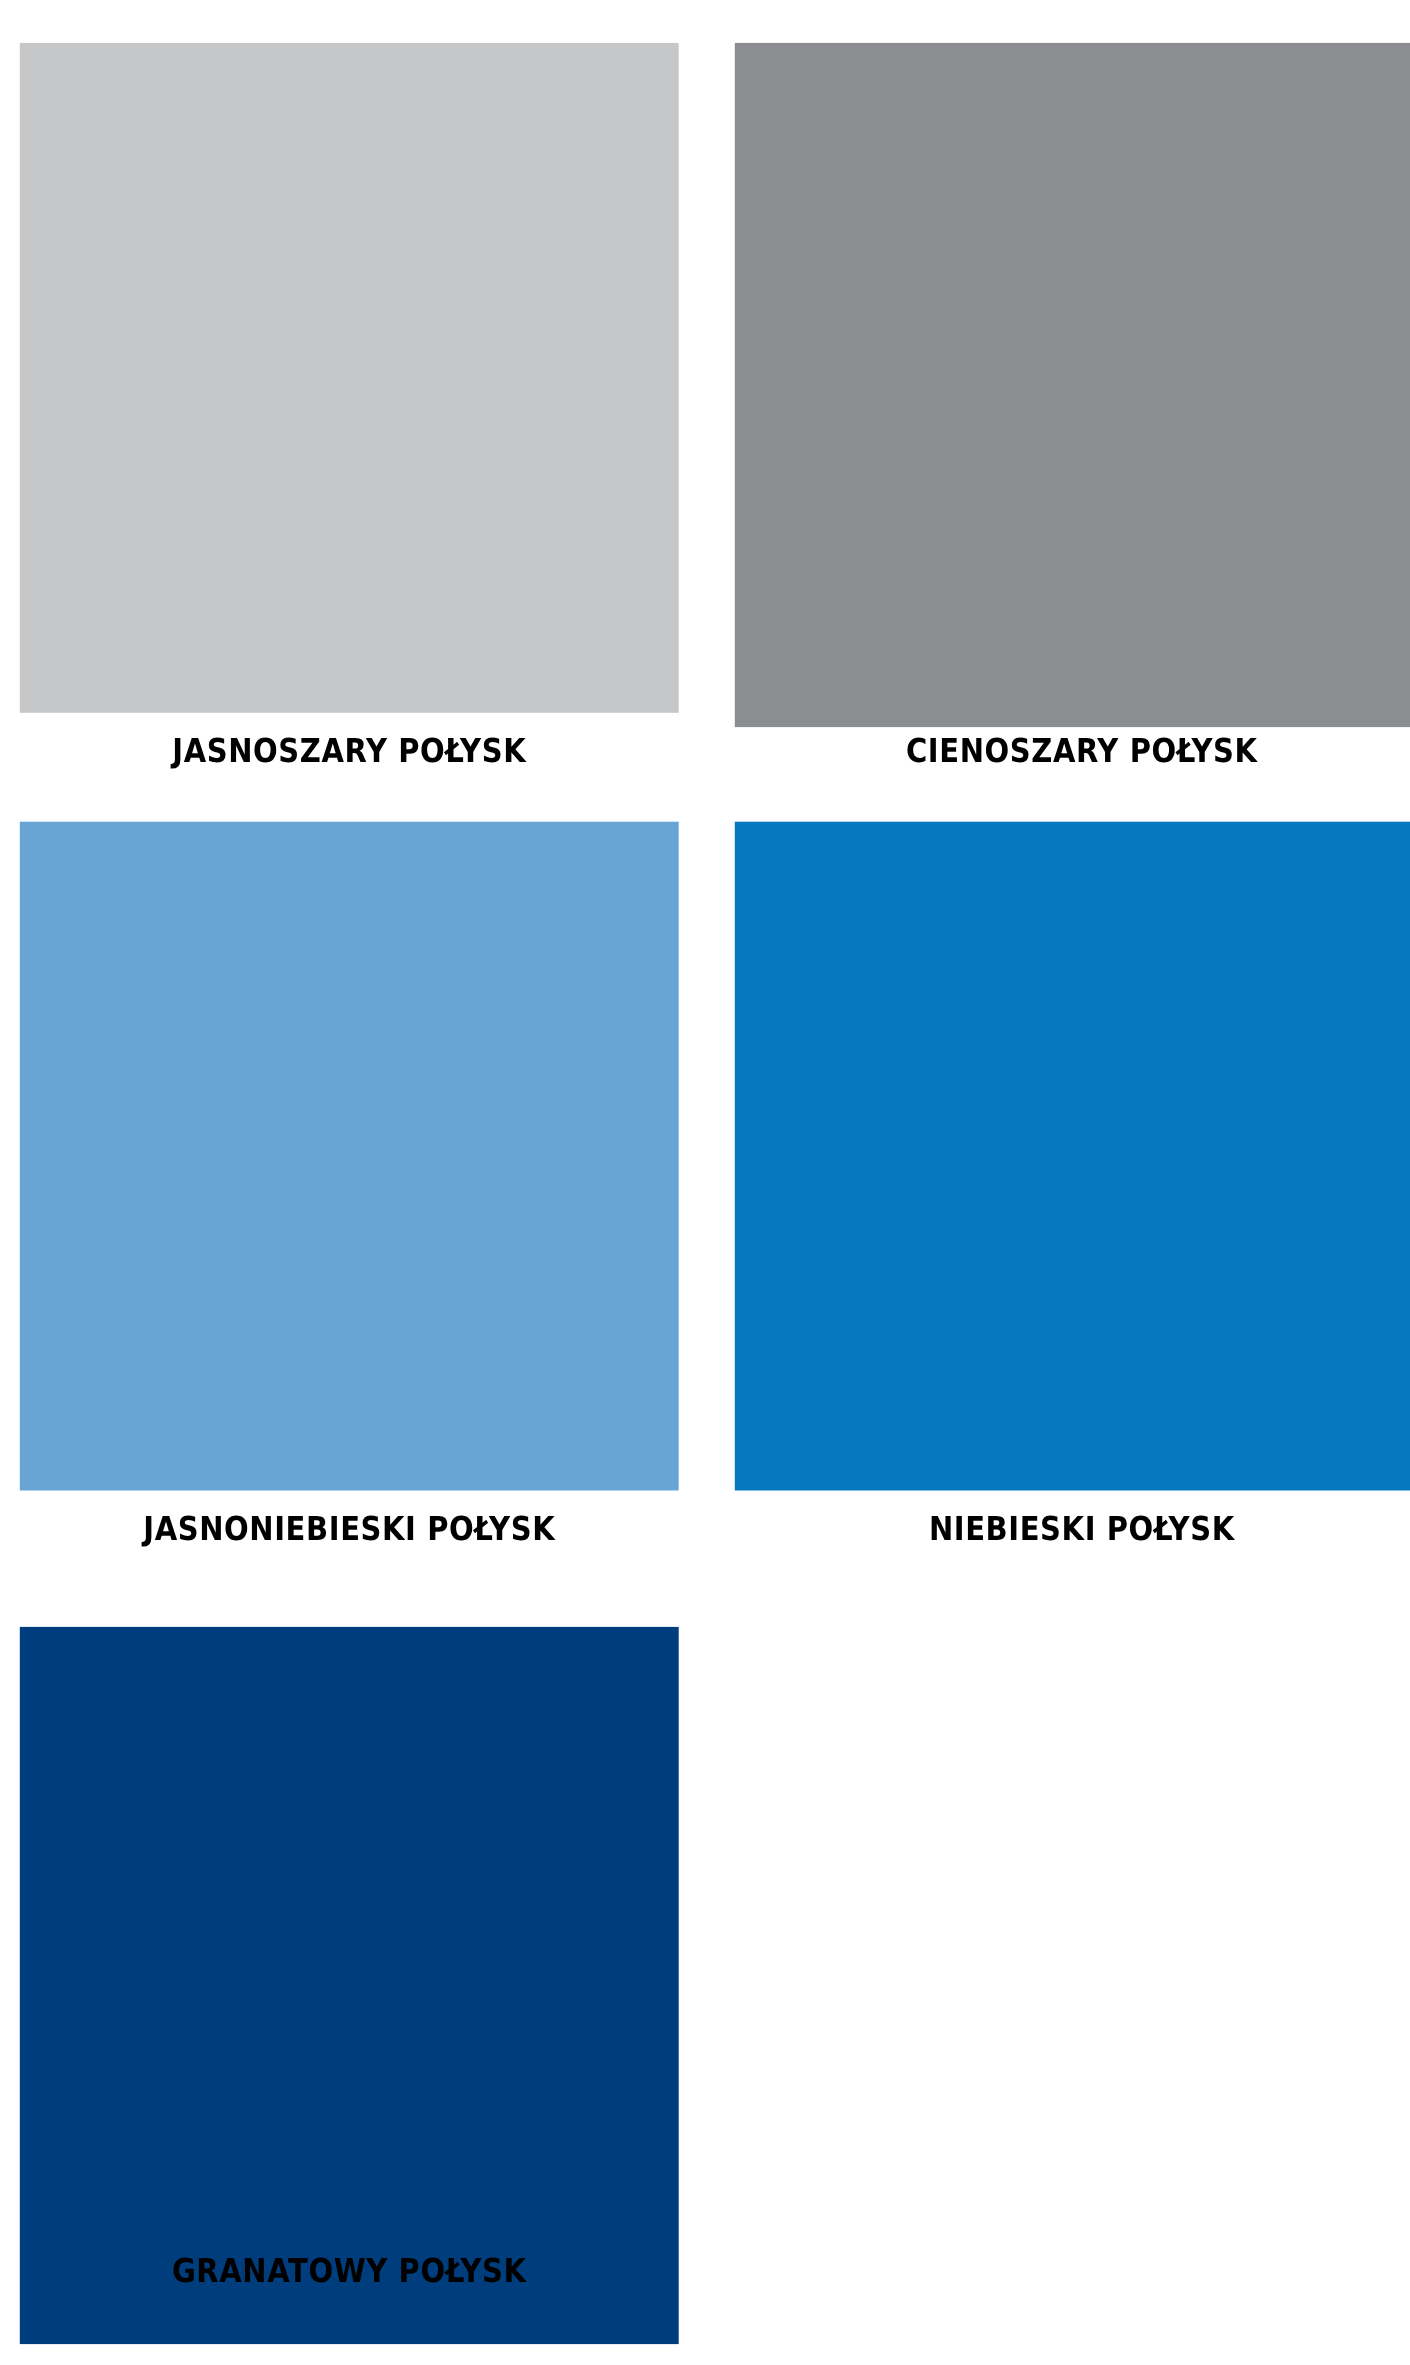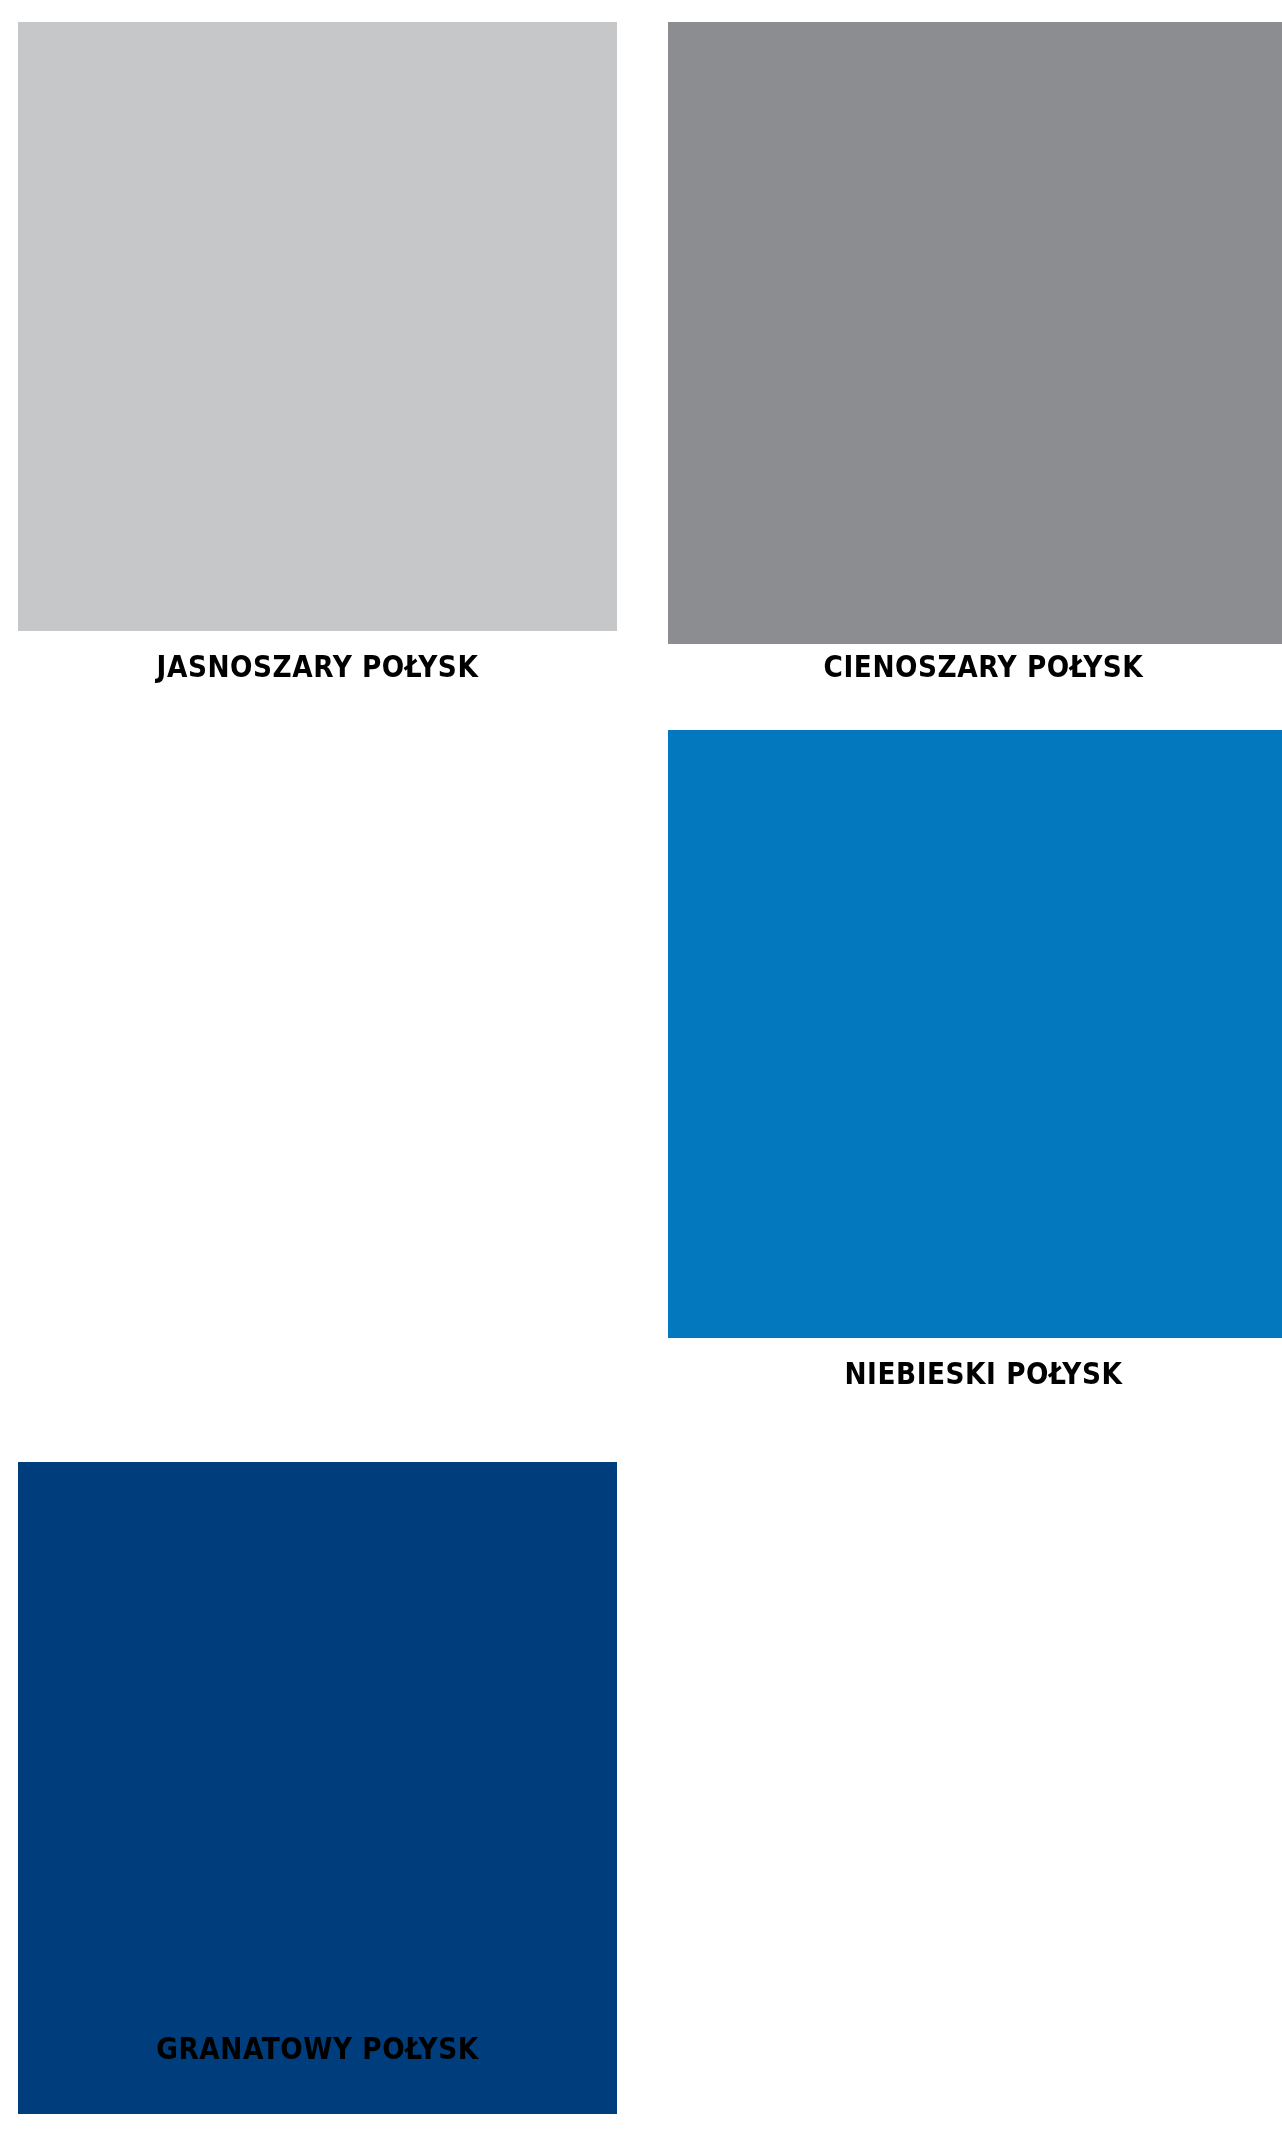--- a/index.html
+++ b/index.html
@@ -17,20 +17,21 @@
   #swatch-grid {
     position: relative;
     width: 1282px;
     height: 2150px;
     background: #ffffff;
   }
 
   .swatch-cell {
     position: absolute;
     display: block;
+    margin-top: 17px;
   }
 
   .swatch-chip {
     position: absolute;
     left: 0;
     top: 0;
     width: 100%;
     box-sizing: border-box;
   }
 
@@ -79,20 +80,24 @@
   <div class="swatch-cell col-left row-1">
     <div class="swatch-chip" style="background-color: rgb(198, 199, 201);"></div>
     <div class="swatch-label">JASNOSZARY POŁYSK</div>
   </div>
 
   <div class="swatch-cell col-right row-1">
     <div class="swatch-chip chip-darkgray" style="background-color: rgb(140, 141, 145);"></div>
     <div class="swatch-label">CIENOSZARY POŁYSK</div>
   </div>
 
+  <div class="swatch-cell col-left row-2">
+    <div class="swatch-chip" style="background-color: rgb(104, 165, 213);"></div>
+    <div class="swatch-label">JASNONIEBIESKI POŁYSK</div>
+  </div>
 
   <div class="swatch-cell col-right row-2">
     <div class="swatch-chip" style="background-color: rgb(4, 120, 190);"></div>
     <div class="swatch-label">NIEBIESKI POŁYSK</div>
   </div>
 
   <div class="swatch-cell col-left row-3">
     <div class="swatch-chip" style="background-color: rgb(0, 61, 124);"></div>
     <div class="swatch-label">GRANATOWY POŁYSK</div>
   </div>

